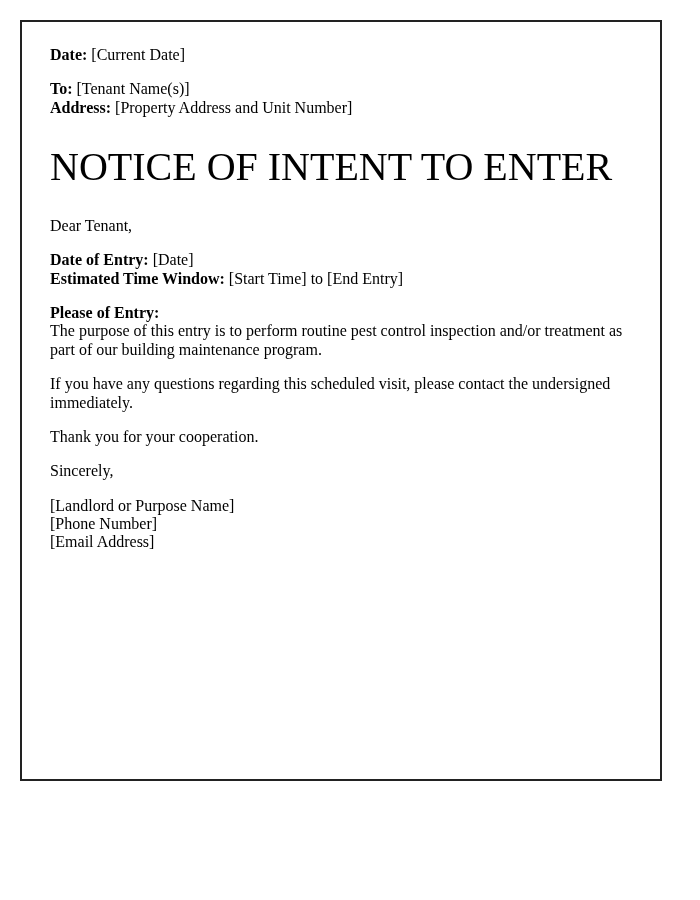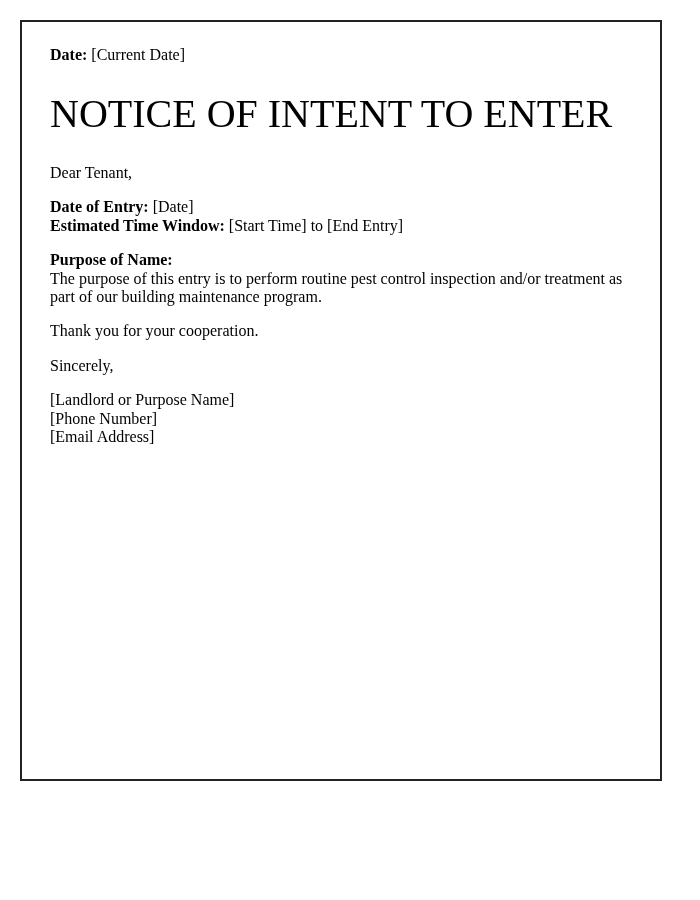--- a/index.html
+++ b/index.html
@@ -45,31 +45,33 @@
   }
 </style>
 </head>
 <body>
 
 <div class="canvas">
   <div class="letter">
 
     <p><strong>Date:</strong><span> [Current Date]</span></p>
 
+    <p><strong>To:</strong><span> [Tenant Name(s)]</span><br><strong>Address:</strong><span> [Property Address and Unit Number]</span></p>
 
     <h1>NOTICE OF INTENT TO ENTER</h1>
 
     <p>Dear Tenant,</p>
 
 
     <p><strong>Date of Entry:</strong><span> [Date]</span><br><strong>Estimated Time Window:</strong><span> [Start Time] to [End Entry]</span></p>
 
-    <p><strong>Purpose of Name:</strong><br><span>The purpose of this entry is to perform routine pest control inspection and/or treatment as part of our building maintenance program.</span></p>
+    <p><strong>Please of Entry:</strong><br><span>The purpose of this entry is to perform routine pest control inspection and/or treatment as part of our building maintenance program.</span></p>
 
 
+    <p>If you have any questions regarding this scheduled visit, please contact the undersigned immediately.</p>
 
     <p>Thank you for your cooperation.</p>
 
     <p>Sincerely,</p>
 
     <p><span>[Landlord or Purpose Name]</span><br><span>[Phone Number]</span><br><span>[Email Address]</span></p>
 
   </div>
 </div>
 

